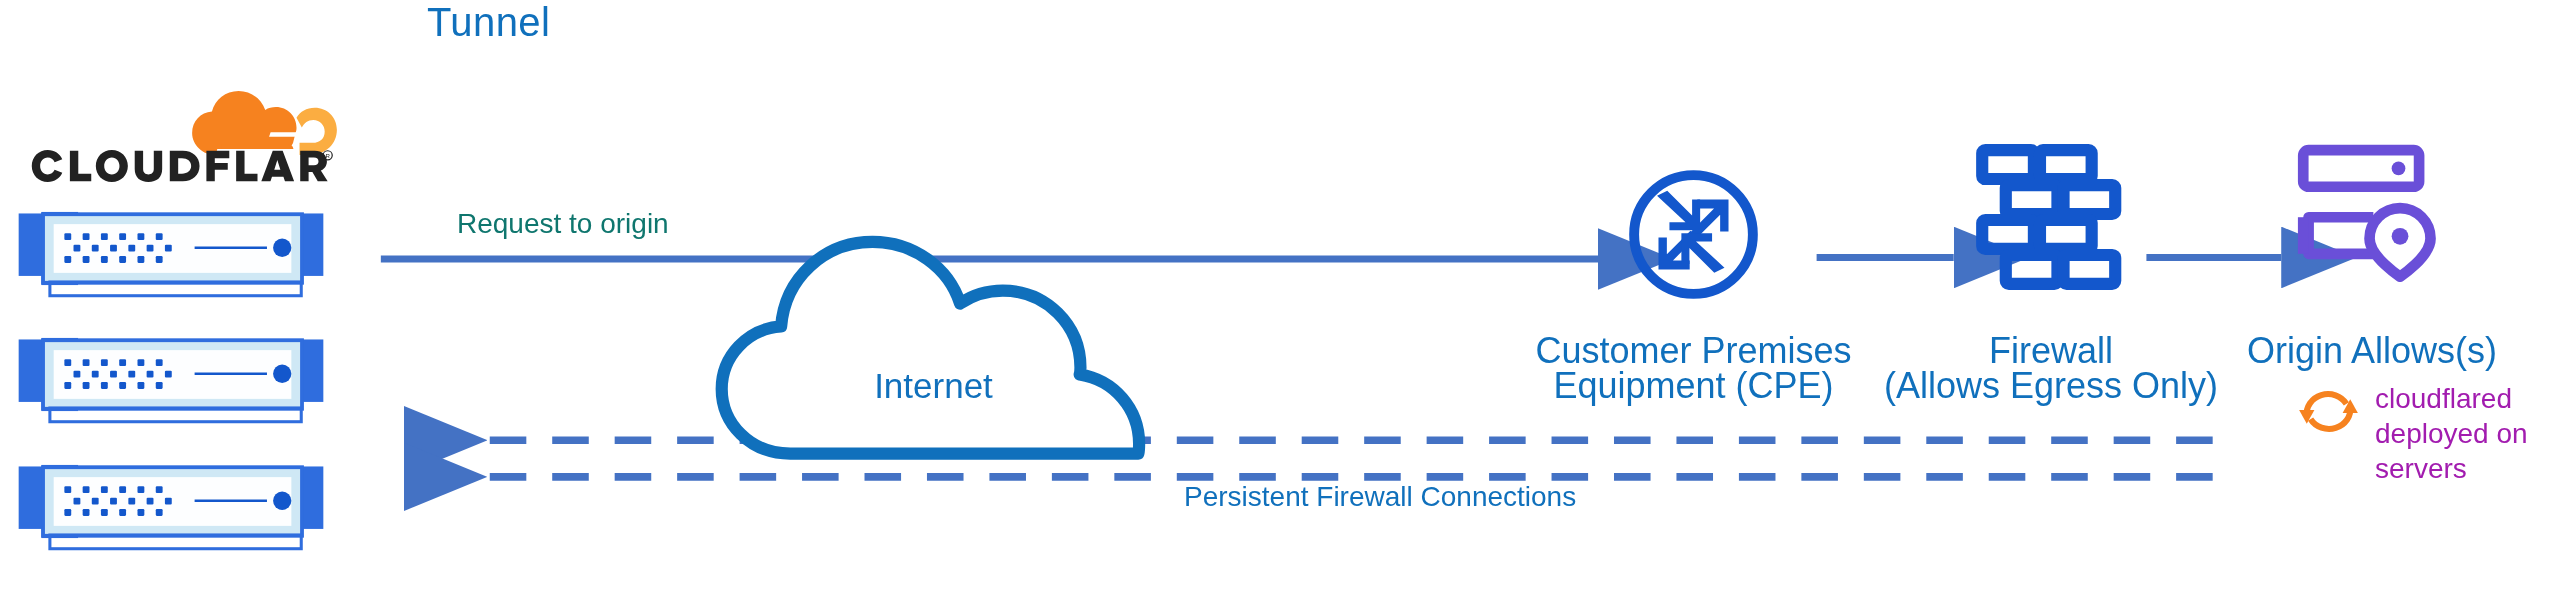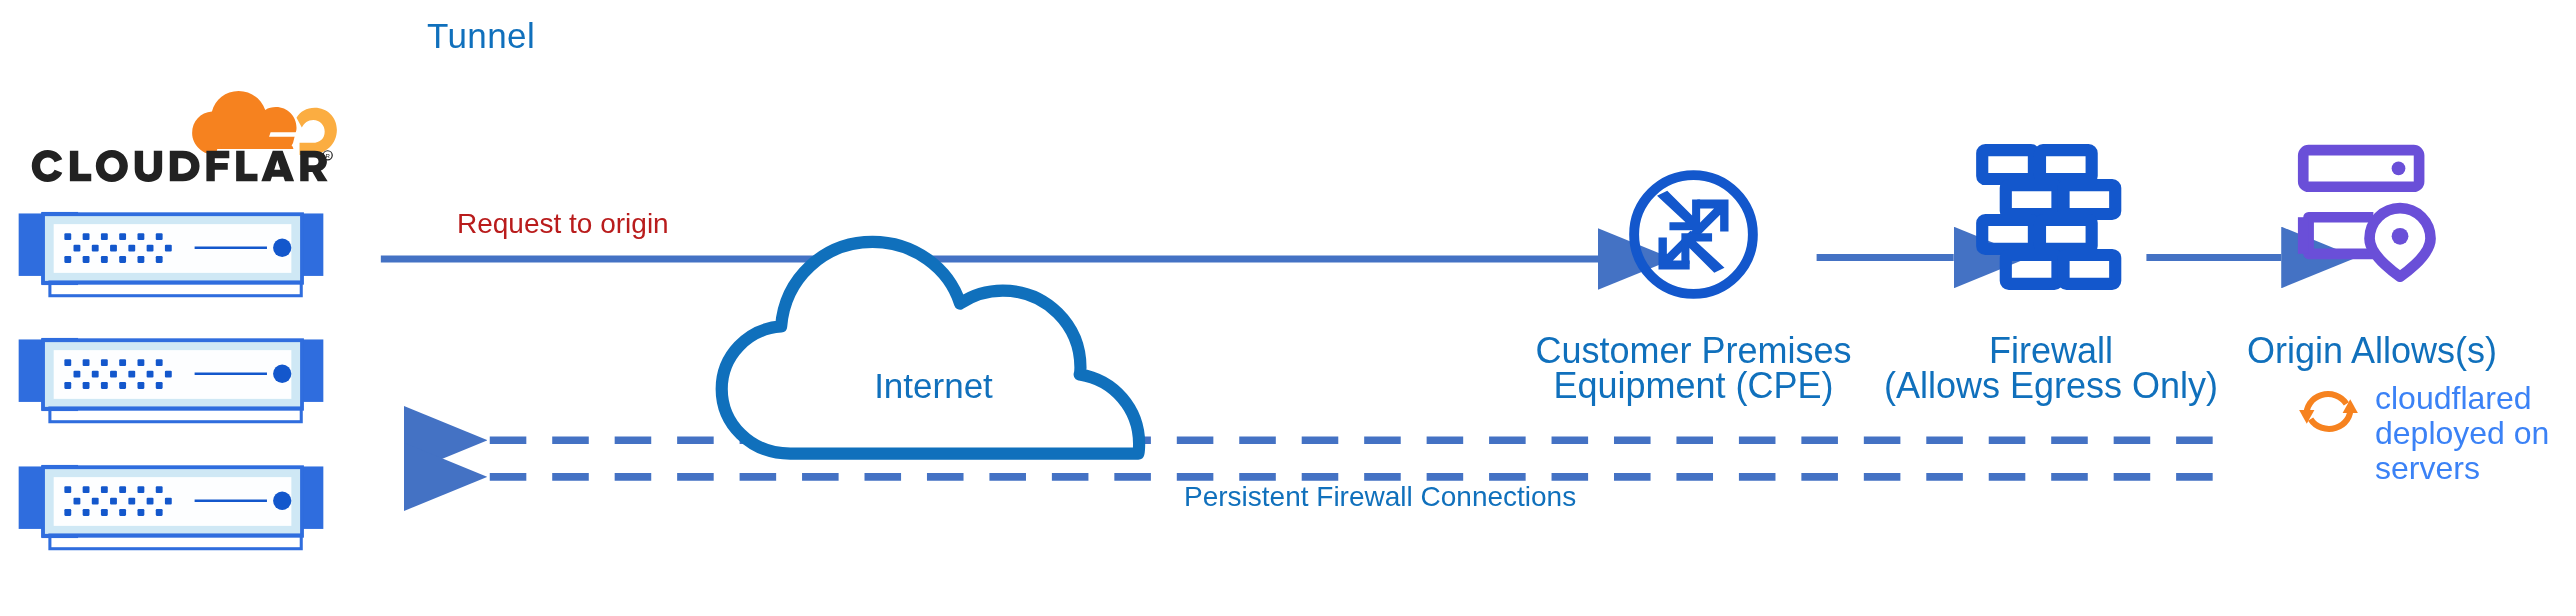--- a/index.html
+++ b/index.html
@@ -15,22 +15,22 @@
     width: 2576px;
     height: 617px;
     background: #ffffff;
     overflow: hidden;
   }
   .abs { position: absolute; }
 
   
   #diagram-title {
     left: 427px;
-    top: 16px;
-    font-size: 35px;
+    top: 0px;
+    font-size: 40px;
     color: #1070BC;
     letter-spacing: 0.4px;
     white-space: nowrap;
   }
 
   
   #cf-logo {
     left: 26px;
     top: 91px;
     width: 305px;
@@ -100,32 +100,32 @@
     text-align: center;
     white-space: pre-line;
   }
   #cpe-label { left: 1488px; top: 333px; width: 411px; }
   #firewall-label { left: 1851px; top: 333px; width: 400px; }
   #origin-label { left: 2247px; top: 333px; width: 320px; text-align: left; }
   #cloudflared-label {
     left: 2375px;
     top: 381px;
     width: 200px;
-    font-size: 32px;
+    font-size: 28px;
     line-height: 35px;
-    color: #3b82f6;
+    color: #a21caf;
     text-align: left;
     white-space: pre-line;
   }
 
   #request-label {
     left: 457px;
     top: 208px;
     font-size: 28px;
-    color: #b91c1c;
+    color: #0f766e;
     white-space: nowrap;
   }
   #persistent-label {
     left: 1184px;
     top: 481px;
     font-size: 28px;
     color: #1070BC;
     white-space: nowrap;
   }
   #cfip-label {

